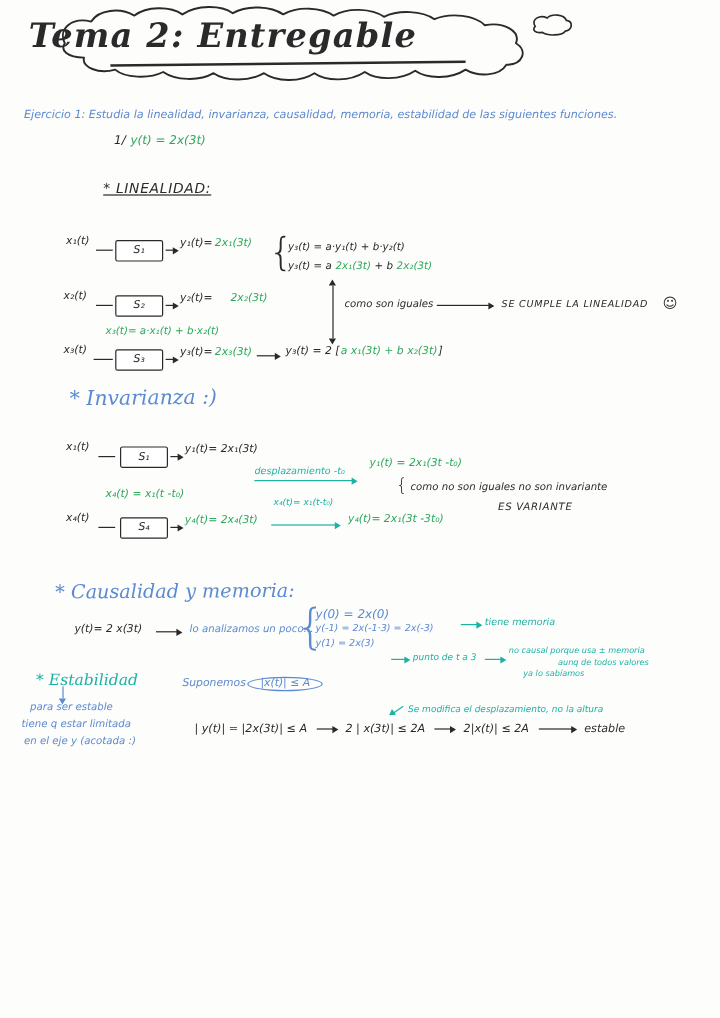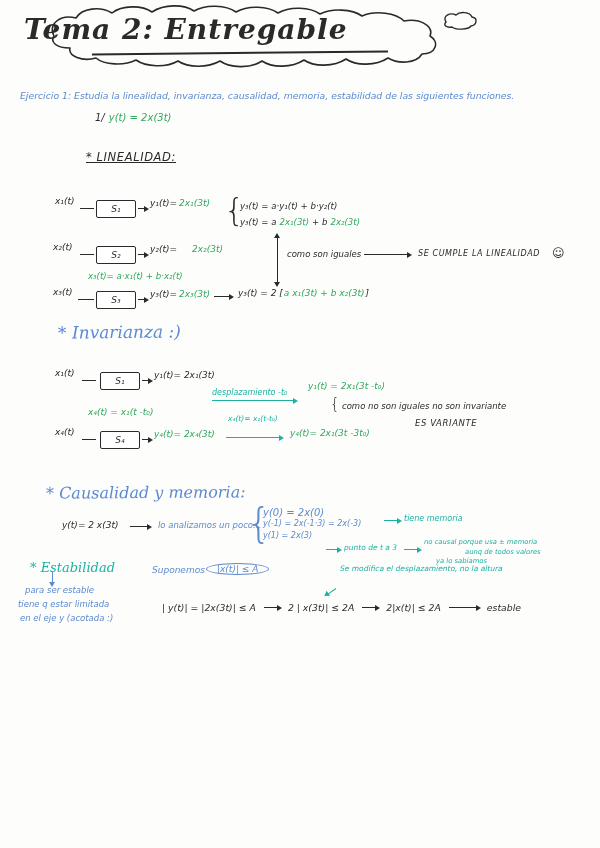--- a/index.html
+++ b/index.html
@@ -185,21 +185,21 @@
   <div class="t teal" style="left:436px; top:557px; font-size:6.8px;">ya lo sabíamos</div>
 
   <div class="t cursive teal" style="left:30px; top:560px; font-size:13px;">* Estabilidad</div>
 
   <div class="t blue" style="left:152px; top:565px; font-size:9px;">Suponemos</div>
   <div class="t" style="left:206px; top:557px;">
     <span class="circled blue" style="font-size:9px;">|x(t)| ≤ A</span>
   </div>
 
   <div class="harrow teal-a" style="left:336px; top:588px; width:12px; transform:rotate(145deg); transform-origin:left center;"></div>
-  <div class="t teal" style="left:340px; top:564px; font-size:7.5px;">Se modifica  el desplazamiento, no la  altura</div>
+  <div class="t teal" style="left:340px; top:586px; font-size:7.5px;">Se modifica  el desplazamiento, no la  altura</div>
 
   <div class="vdown" style="left:52px; top:572px; height:10px;"></div>
   <div class="t blue" style="left:25px; top:585px; font-size:8.5px;">para ser estable</div>
   <div class="t blue" style="left:18px; top:599px; font-size:8.5px;">tiene q estar limitada</div>
   <div class="t blue" style="left:20px; top:613px; font-size:8.5px;">en el eje y (acotada :)</div>
 
   <div class="t flexrow" style="left:162px; top:602px; font-size:9.3px; gap:8px;">
     <span>| y(t)|  =  |2x(3t)| ≤ A</span>
     <span class="iarrow"></span>
     <span>2 | x(3t)| ≤ 2A</span>

